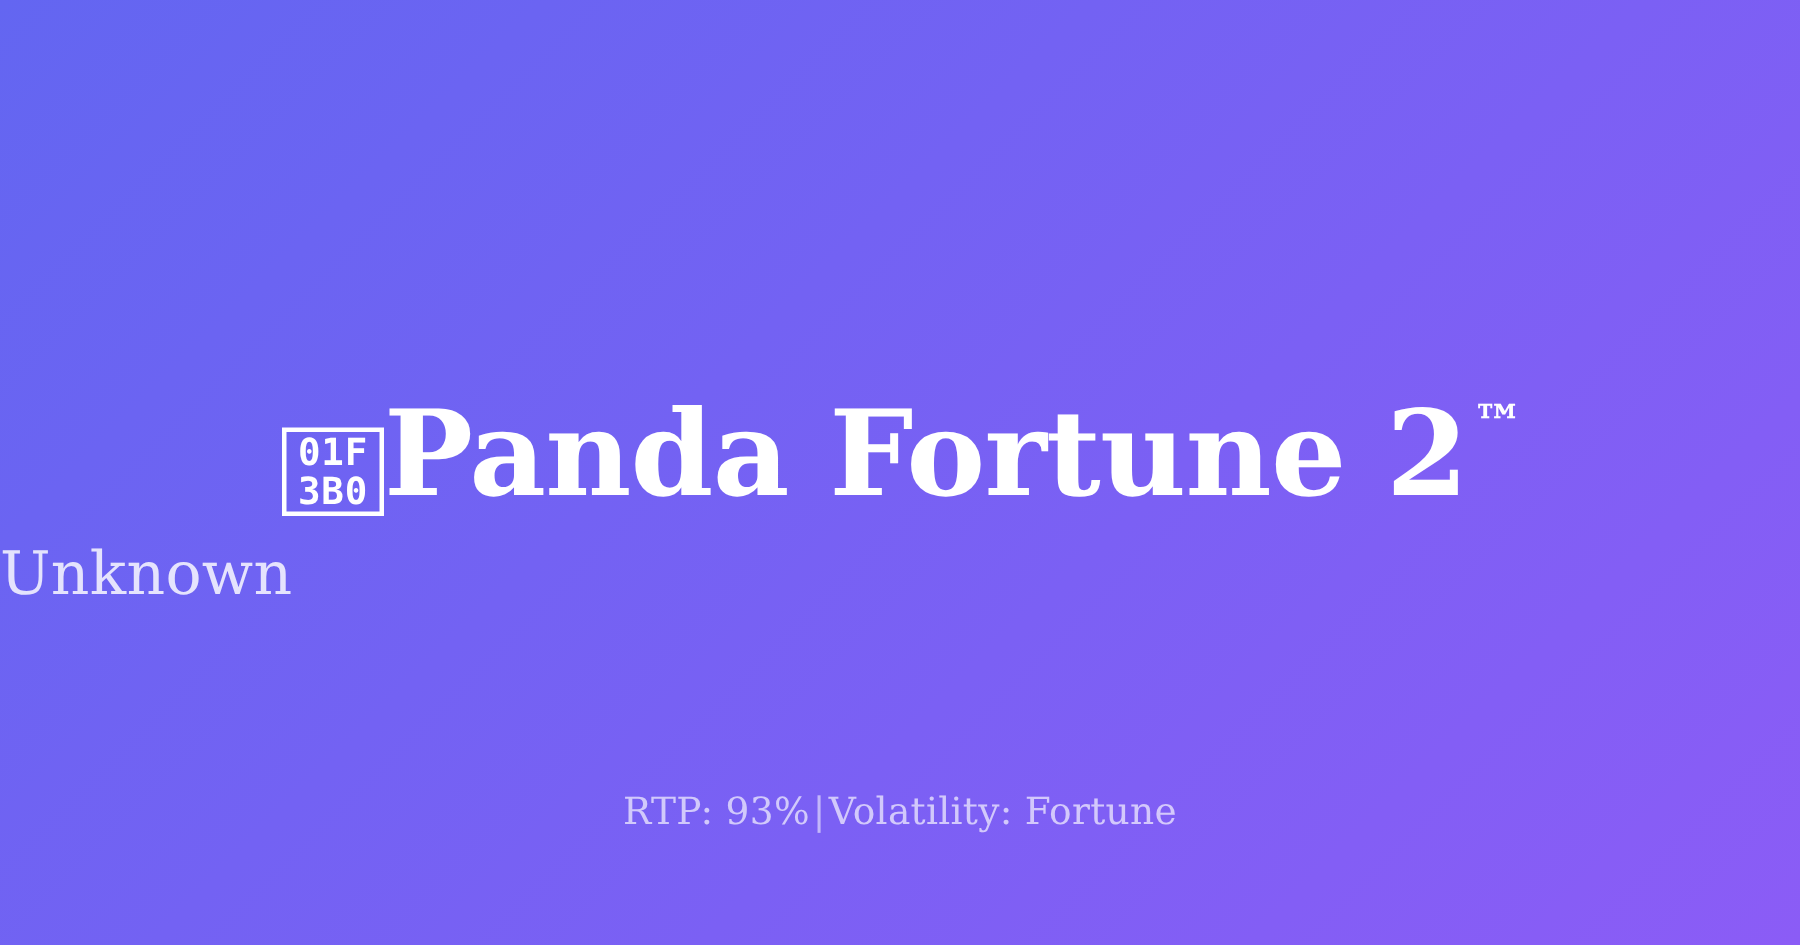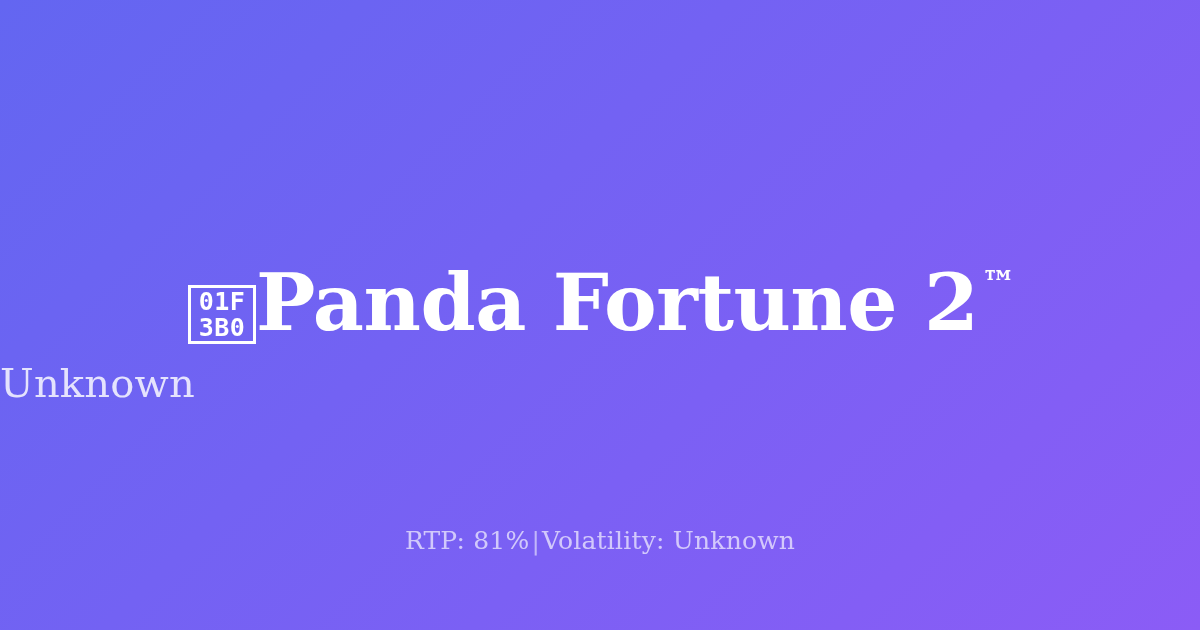--- a/index.html
+++ b/index.html
@@ -139,16 +139,16 @@
     <h1 class="game-title">
       <span>Panda Fortune 2</span>
       <sup class="trademark">™</sup>
     </h1>
 
   </div>
 
   <div class="subtitle">Unknown</div>
 
   <div class="meta-footer">
-    <span>RTP: 81%</span><span class="meta-sep">|</span><span>Volatility: Unknown</span>
+    <span>RTP: 93%</span><span class="meta-sep">|</span><span>Volatility: Fortune</span>
   </div>
 
 </div>
 
 </body></html>

